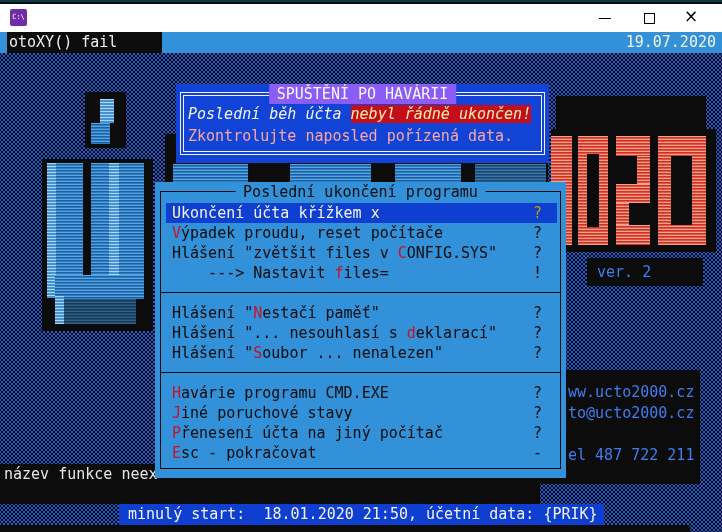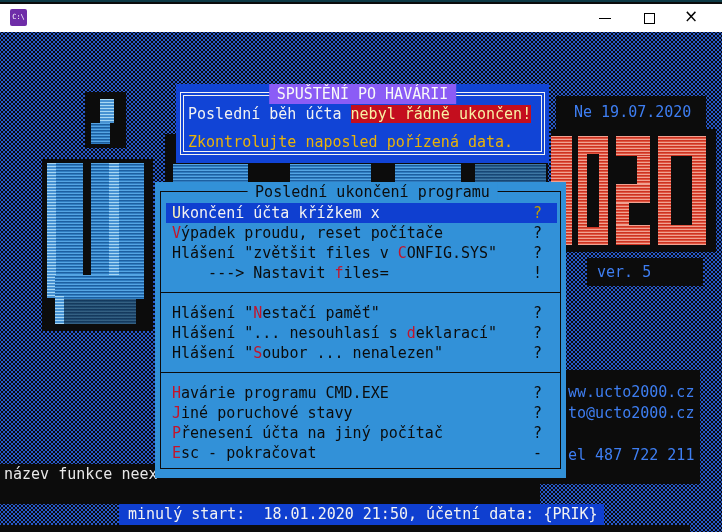--- a/index.html
+++ b/index.html
@@ -46,28 +46,28 @@
   #err2{position:absolute;left:4px;top:452px;color:#e8e8e8;}
   #laststart{position:absolute;left:119px;top:472px;width:485px;height:21px;background:#0f3fd0;}
   #laststart span{position:absolute;left:9px;top:0;color:#f2f2f2;}
   #blackrow{position:absolute;left:0;top:493px;width:690px;height:18px;background:#0c0c0c;}
 
   
   #crash{position:absolute;left:176px;top:52px;width:373px;height:79px;background:#1144d6;z-index:3;}
   #crash .b1{position:absolute;left:4px;right:4px;top:8px;bottom:8px;border:1px solid #f2f2f2;}
   #crash .b2{position:absolute;left:7px;right:7px;top:11px;bottom:11px;border:1px solid #f2f2f2;}
   #crash-title{position:absolute;left:50%;top:0;transform:translateX(-50%);background:#8b5cf6;padding:0 8px;color:#f8f8f8;z-index:1;}
-  #crash-l1{position:absolute;left:12px;top:20px;color:#f2f2f2;z-index:1;}
+  #crash-l1{position:absolute;left:12px;top:20px;color:#f2f2f2;z-index:1;font-style:italic;}
   #crash-l1 .hl{background:#c40e1e;color:#f9f1a5;}
-  #crash-l2{position:absolute;left:12px;top:42px;color:#eab308;z-index:1;margin-top:6px;}
+  #crash-l2{position:absolute;left:12px;top:42px;color:#fca5a5;z-index:1;}
 
   
   #menu{position:absolute;left:155px;top:150px;width:411px;height:296px;background:#3291d8;z-index:4;}
   #menu .border{position:absolute;left:5px;right:5px;top:9px;bottom:9px;border:1px solid #0c0c0c;}
-  #menu-title{position:absolute;left:50%;top:0;transform:translateX(-50%);background:#3291d8;padding:0 8px;color:#0c0c0c;z-index:1;margin-left:12px;}
+  #menu-title{position:absolute;left:50%;top:0;transform:translateX(-50%);background:#3291d8;padding:0 8px;color:#0c0c0c;z-index:1;}
   .mrow{position:absolute;left:11px;width:391px;height:20px;color:#0c0c0c;cursor:default;}
   .mrow .txt{position:absolute;left:6px;top:0;text-align:center;}
   .mrow .hot{color:#c4142a;}
   .mrow .mark{position:absolute;left:367px;top:0;}
   .mrow.selected{background:#0f3fd0;color:#f2f2f2;}
   .mrow.selected .hot{color:#fbf3b9;}
   .mrow.selected .mark{color:#c19c00;}
   .msep{position:absolute;left:5px;width:401px;height:0;border-top:1px solid #0c0c0c;}
 </style>
 </head>
@@ -84,56 +84,59 @@
     <div class="winbtn" id="btn-max">
         <div class="g"></div>
       </div>
     <div class="winbtn" id="btn-close">
         <div class="g">×</div>
       </div>
   </div>
 
   <div id="console">
 
+    <div id="topbar" class="mono">
+      <div id="topbar-left">otoXY() fail</div>
+      <div id="topbar-date">19.07.2020</div>
+    </div>
 
     <div class="abs art blk" style="left:85px;top:60px;width:41px;height:56px;"></div>
     <div class="abs art stripe-bright" style="left:100px;top:67px;width:14px;height:24px;"></div>
     <div class="abs art stripe-blue" style="left:91px;top:91px;width:19px;height:21px;"></div>
     <div class="abs art blk" style="left:42px;top:127px;width:111px;height:172px;"></div>
     <div class="abs art stripe-blue" style="left:47px;top:131px;width:36px;height:135px;"></div>
     <div class="abs art stripe-bright" style="left:47px;top:131px;width:9px;height:135px;"></div>
     <div class="abs art stripe-blue" style="left:91px;top:131px;width:53px;height:118px;"></div>
     <div class="abs art stripe-bright" style="left:109px;top:131px;width:10px;height:118px;"></div>
     <div class="abs art stripe-blue" style="left:55px;top:243px;width:89px;height:24px;"></div>
     <div class="abs art stripe-blue" style="left:55px;top:267px;width:81px;height:25px;opacity:.55;"></div>
     <div class="abs art stripe-bright" style="left:55px;top:264px;width:9px;height:28px;"></div>
 
     <div class="abs art blk" style="left:165px;top:102px;width:383px;height:50px;"></div>
     <div class="abs art stripe-blue" style="left:173px;top:132px;width:75px;height:20px;"></div>
     <div class="abs art stripe-blue" style="left:290px;top:132px;width:81px;height:20px;"></div>
     <div class="abs art stripe-blue" style="left:395px;top:132px;width:66px;height:20px;"></div>
     <div class="abs art stripe-blue" style="left:475px;top:132px;width:71px;height:20px;opacity:.7;"></div>
 
     <div class="abs art blk" style="left:556px;top:64px;width:150px;height:33px;"></div>
-    <div class="abs art mono bgtext" style="left:574px;top:70px;">Ne 19.07.2020</div>
 
     <div class="abs art blk" style="left:551px;top:97px;width:165px;height:123px;"></div>
     <div class="abs art stripe-red" style="left:551px;top:104px;width:21px;height:109px;"></div>
     <div class="abs art stripe-red" style="left:578px;top:104px;width:30px;height:109px;"></div>
     <div class="abs art blk" style="left:587px;top:122px;width:12px;height:73px;"></div>
     <div class="abs art stripe-red" style="left:616px;top:104px;width:34px;height:20px;"></div>
     <div class="abs art stripe-red" style="left:637px;top:124px;width:13px;height:28px;"></div>
     <div class="abs art stripe-red" style="left:616px;top:152px;width:34px;height:19px;"></div>
     <div class="abs art stripe-red" style="left:616px;top:171px;width:13px;height:22px;"></div>
     <div class="abs art stripe-red" style="left:616px;top:193px;width:34px;height:20px;"></div>
     <div class="abs art stripe-red" style="left:658px;top:104px;width:48px;height:109px;"></div>
     <div class="abs art blk" style="left:671px;top:124px;width:21px;height:69px;"></div>
 
     <div class="abs art blk" style="left:587px;top:226px;width:116px;height:28px;"></div>
-    <div class="abs art mono bgtext" style="left:597px;top:230px;">ver. 5</div>
+    <div class="abs art mono bgtext" style="left:597px;top:230px;">ver. 2</div>
 
     <div class="abs art blk" style="left:552px;top:338px;width:148px;height:114px;"></div>
     <div id="contact-lines">
         <div class="abs art mono bgtext" style="left: 568px; top: 350px;">ww.ucto2000.cz</div>
         <div class="abs art mono bgtext" style="left: 568px; top: 371px;">to@ucto2000.cz</div>
         <div class="abs art mono bgtext" style="left: 568px; top: 413px;">el 487 722 211</div>
         <div class="abs art mono bgtext" style="left: 568px; top: 434px;">ax 487 722 312</div>
       </div>
 
     <div id="err-strip1" class="z2"></div>

